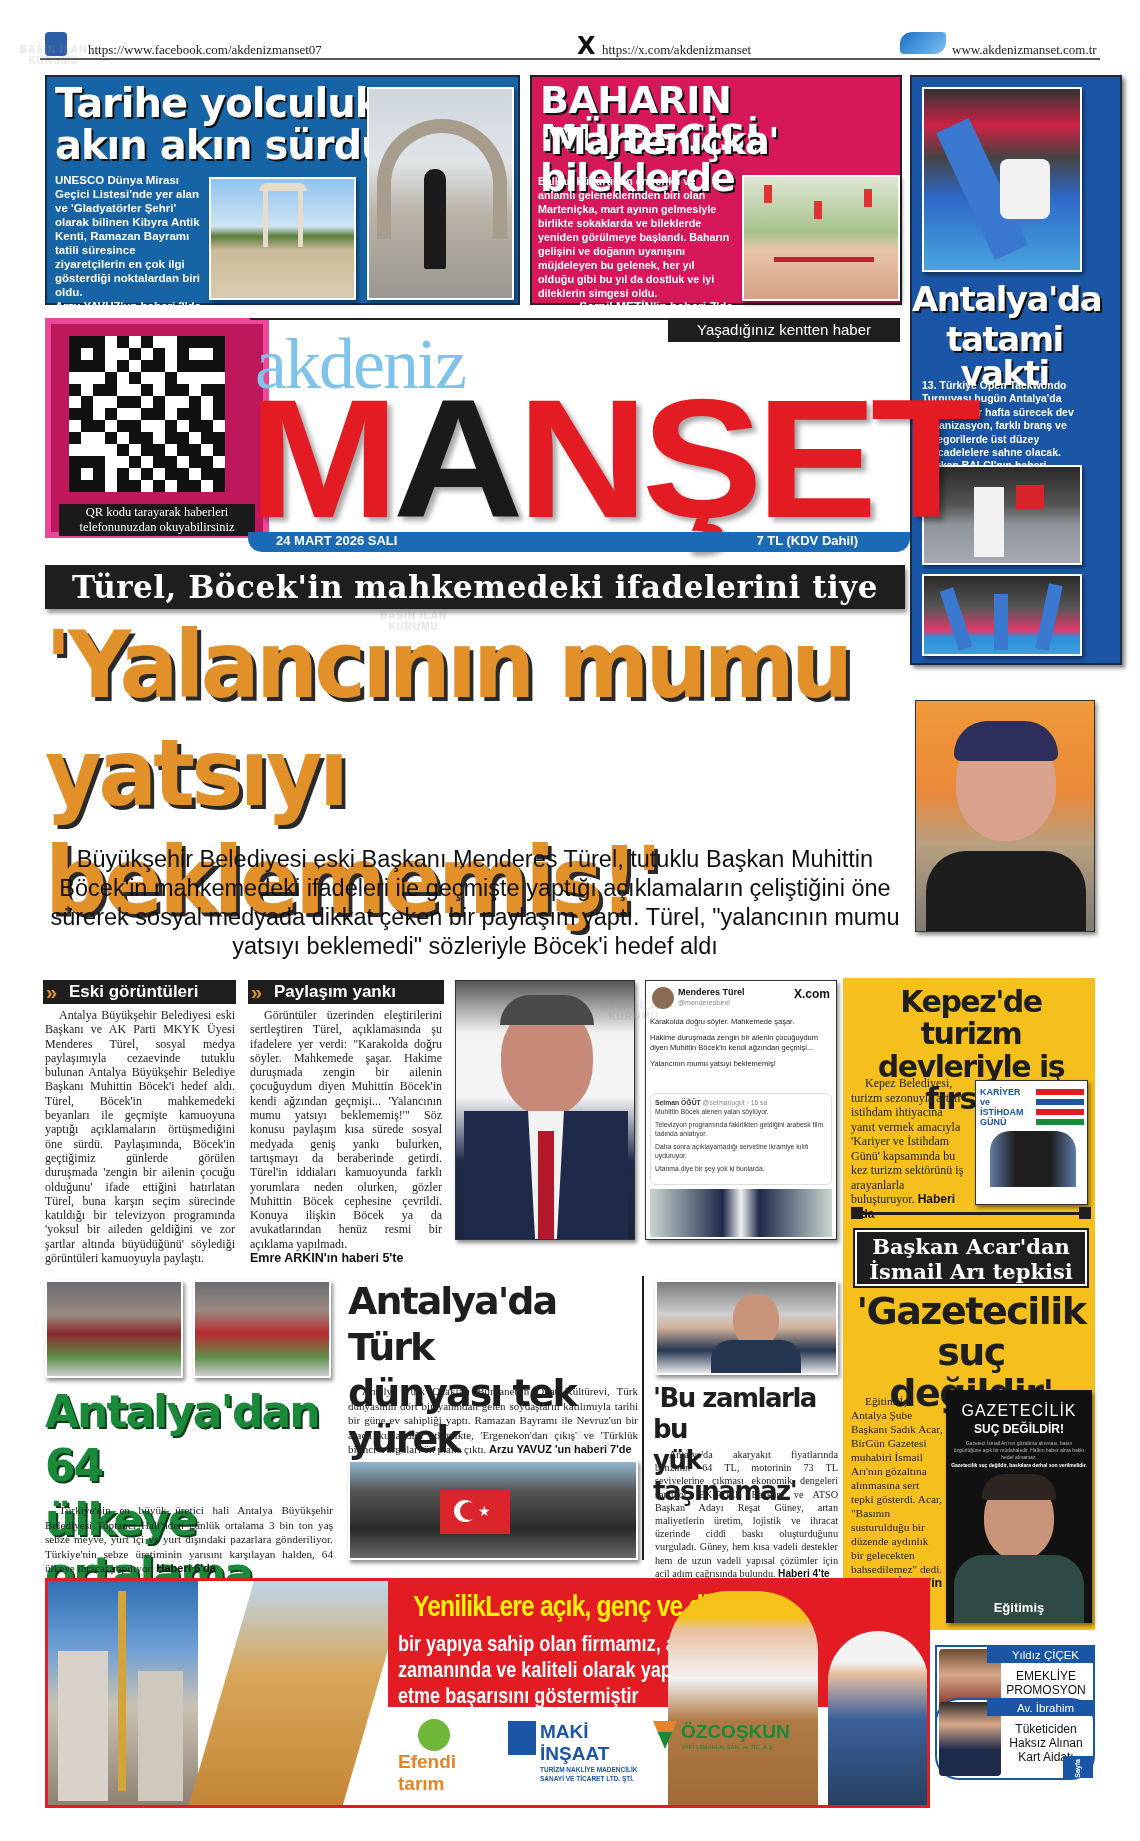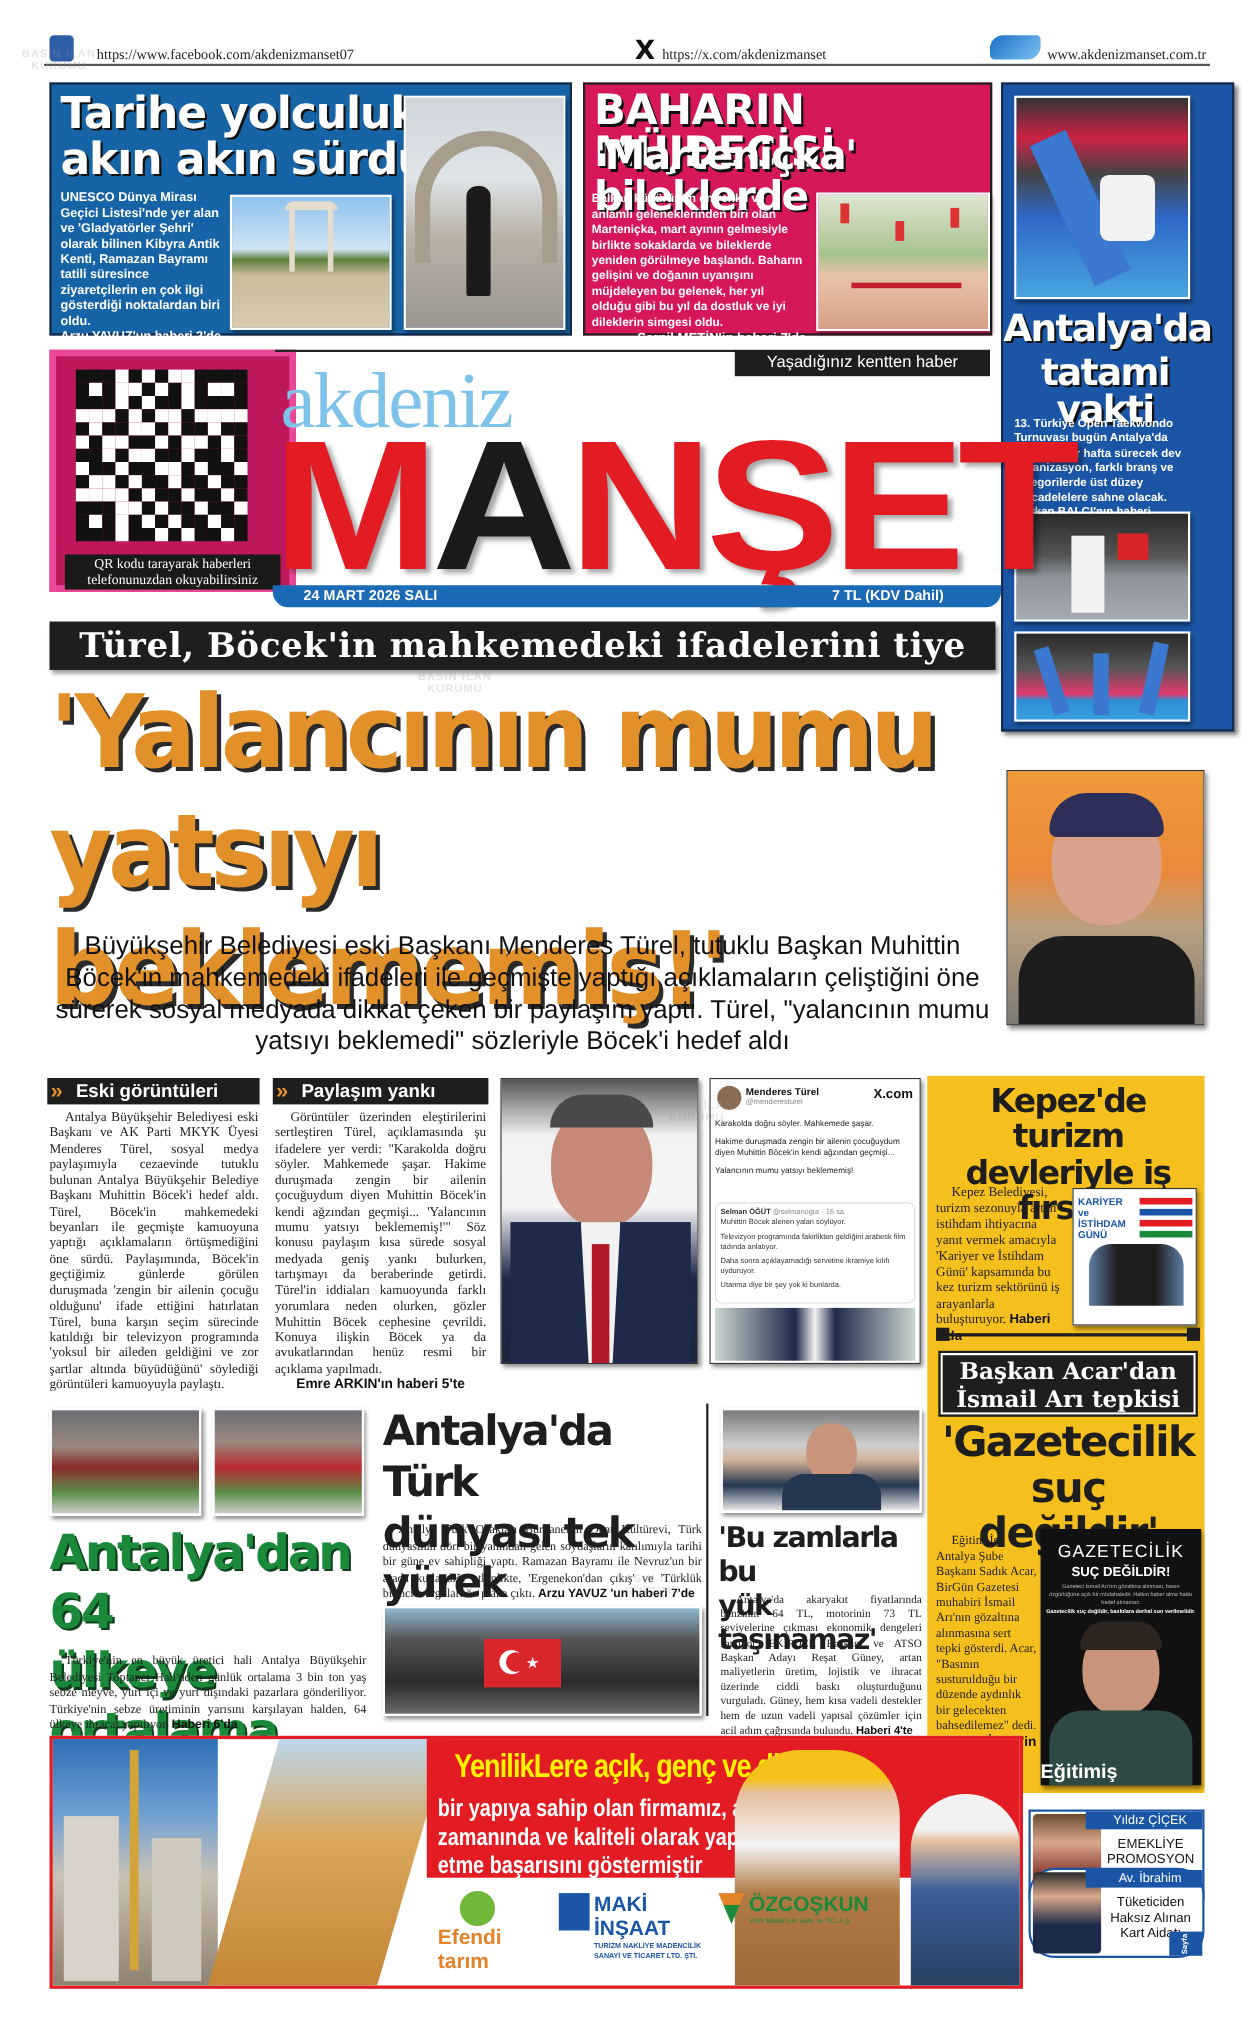--- a/index.html
+++ b/index.html
@@ -342,21 +342,21 @@
 <div class="body-col" style="left:45px;top:1008px;width:190px;">
   <span class="ind"></span><span>Antalya Büyükşehir Belediyesi eski Başkanı ve AK Parti MKYK Üyesi Menderes Türel, sosyal medya paylaşımıyla cezaevinde tutuklu bulunan Antalya Büyükşehir Belediye Başkanı Muhittin Böcek'i hedef aldı. Türel, Böcek'in mahkemedeki beyanları ile geçmişte kamuoyuna yaptığı açıklamaların örtüşmediğini öne sürdü. Paylaşımında, Böcek'in geçtiğimiz günlerde görülen duruşmada 'zengin bir ailenin çocuğu olduğunu' ifade ettiğini hatırlatan Türel, buna karşın seçim sürecinde katıldığı bir televizyon programında 'yoksul bir aileden geldiğini ve zor şartlar altında büyüdüğünü' söylediği görüntüleri kamuoyuyla paylaştı.</span>
 </div>
 
 <div class="sec-head" style="left:248px;top:980px;width:196px;">
   <span class="chev">»</span>
   <span>Paylaşım yankı uyandırdı</span>
 </div>
 <div class="body-col" style="left:250px;top:1008px;width:192px;">
   <span class="ind"></span><span>Görüntüler üzerinden eleştirilerini sertleştiren Türel, açıklamasında şu ifadelere yer verdi: "Karakolda doğru söyler. Mahkemede şaşar. Hakime duruşmada zengin bir ailenin çocuğuydum diyen Muhittin Böcek'in kendi ağzından geçmişi... 'Yalancının mumu yatsıyı beklememiş!'" Söz konusu paylaşım kısa sürede sosyal medyada geniş yankı bulurken, tartışmayı da beraberinde getirdi. Türel'in iddiaları kamuoyunda farklı yorumlara neden olurken, gözler Muhittin Böcek cephesine çevrildi. Konuya ilişkin Böcek ya da avukatlarından henüz resmi bir açıklama yapılmadı.</span><br>
-  <span style="display:block;text-align:center;font-size:12.5px;" class="byline">Emre ARKIN'ın haberi 5'te</span>
+  <span style="display:block;text-align:left;font-size:12.5px;" class="byline">Emre ARKIN'ın haberi 5'te</span>
 </div>
 
 <div class="photo" style="left:455px;top:980px;width:180px;height:260px;border:1px solid #333;background:linear-gradient(180deg,#555 0%,#f2f2f2 20%,#f5f5f5 45%,#1f2a4a 70%,#1b243e 100%);">
   <div class="abs" style="left:45px;top:25px;width:92px;height:110px;background:#c88a78;border-radius:45% 45% 48% 48%;"></div>
   <div class="abs" style="left:44px;top:14px;width:94px;height:30px;background:#4a4a4a;border-radius:40px 40px 0 0;"></div>
   <div class="abs" style="left:8px;top:130px;width:164px;height:130px;background:#1f2a4a;"></div>
   <div class="abs" style="left:72px;top:130px;width:36px;height:130px;background:#f2f2f2;clip-path:polygon(0 0,100% 0,80% 100%,20% 100%);"></div>
   <div class="abs" style="left:82px;top:150px;width:16px;height:110px;background:#b3192a;"></div>
 </div>
 
@@ -414,21 +414,21 @@
     <span class="byline" style="display:block;text-align:center;font-size:12.5px;">Zehra ÇİÇEK'in haberi 4'te</span>
   </div>
   <div class="photo" style="left:103px;top:412px;width:146px;height:233px;background:#111;border:none;">
     <div class="abs" style="left:0;right:0;top:12px;text-align:center;color:#fff;font-size:16px;letter-spacing:1px;">GAZETECİLİK</div>
     <div class="abs" style="left:0;right:0;top:32px;text-align:center;color:#fff;font-size:12px;font-weight:bold;">SUÇ DEĞİLDİR!</div>
     <div class="abs" style="left:6px;right:6px;top:50px;text-align:center;color:#bbb;font-size:5px;line-height:7px;">Gazeteci İsmail Arı'nın gözaltına alınması, basın özgürlüğüne açık bir müdahaledir. Halkın haber alma hakkı hedef alınamaz.</div>
     <div class="abs" style="left:4px;right:4px;top:72px;text-align:center;color:#fff;font-size:5px;font-weight:bold;">Gazetecilik suç değildir, baskılara derhal son verilmelidir.</div>
     <div class="abs" style="left:38px;top:90px;width:70px;height:80px;background:#c8957a;border-radius:45% 45% 48% 48%;"></div>
     <div class="abs" style="left:36px;top:84px;width:74px;height:26px;background:#2d2620;border-radius:40px 40px 6px 6px;"></div>
     <div class="abs" style="left:8px;top:165px;width:130px;height:70px;background:#2f4a44;border-radius:30px 30px 0 0;"></div>
-    <div class="abs" style="left:0;right:0;top:210px;color:#fff;font-size:18px;font-weight:bold;">Eğitimiş</div>
+    <div class="abs" style="left:0;right:0;top:210px;text-align:center;color:#fff;font-size:13px;font-weight:bold;">Eğitimiş</div>
   </div>
 </div>
 
 <div class="photo" style="left:45px;top:1280px;width:138px;height:98px;background:linear-gradient(180deg,#6b6d73 0%,#9a8a80 35%,#8a2a2a 55%,#5d8f4a 80%,#cfcfcf 100%);"></div>
 <div class="photo" style="left:193px;top:1280px;width:138px;height:98px;background:linear-gradient(180deg,#6b6d73 0%,#9a8a80 30%,#b82a30 55%,#5d8f4a 80%,#cfcfcf 100%);"></div>
 <div class="abs heavy" style="left:45px;top:1385px;width:290px;font-size:44px;line-height:54px;color:#1a8a3a;text-shadow:2px 2px 0 #0d3d1a;letter-spacing:-2px;">
   <div>Antalya'dan 64</div>
   <div>ülkeye ortalama</div>
 </div>
 <div class="body-col" style="left:45px;top:1503px;width:288px;font-size:11.2px;line-height:14.5px;">

